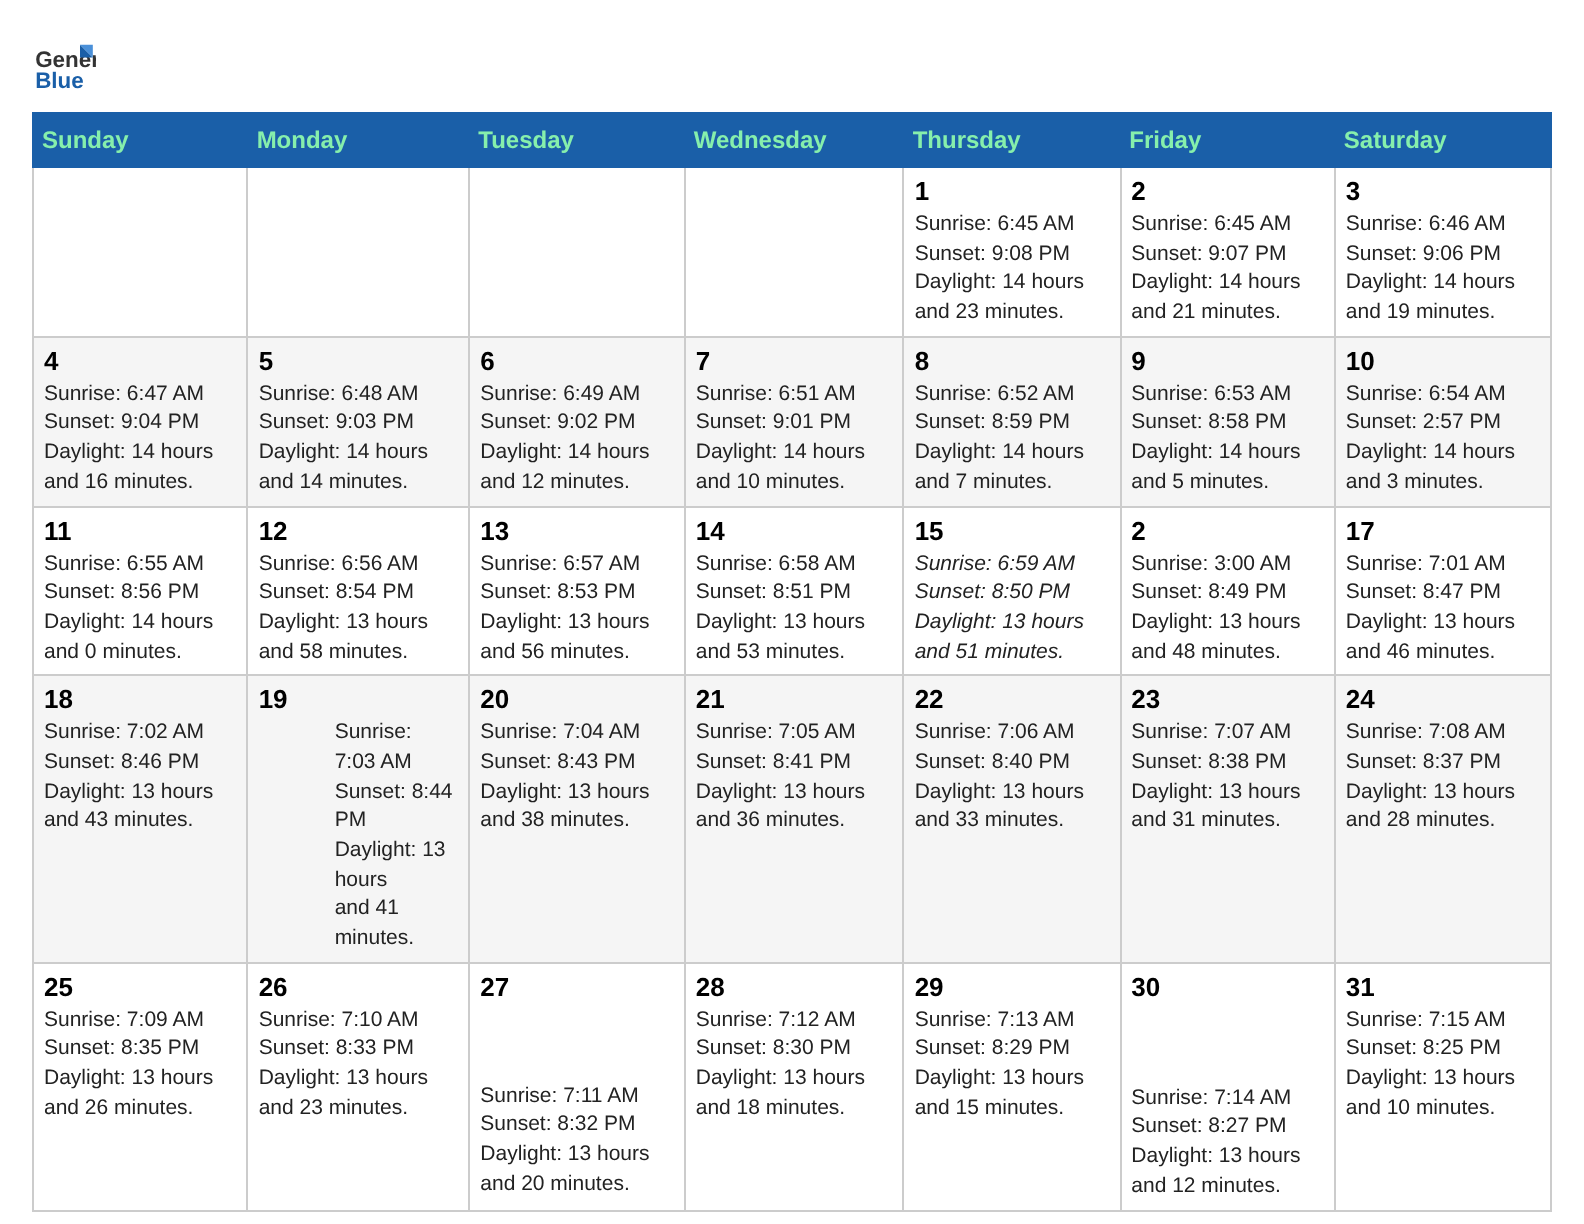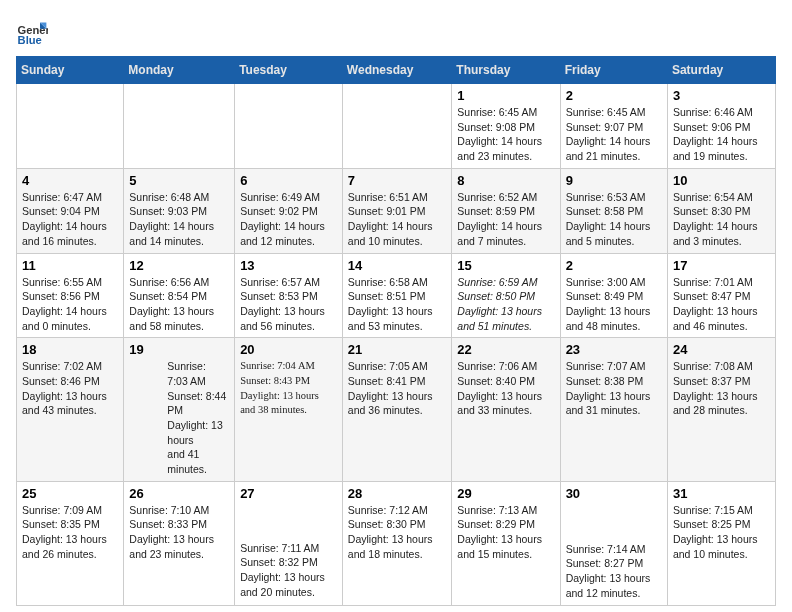--- a/index.html
+++ b/index.html
@@ -37,21 +37,21 @@
       font-size: 16px;
       color: #555;
     }
     table {
       width: 100%;
       border-collapse: collapse;
       font-size: 11px;
     }
     thead tr th {
       background: #1a5fa8;
-      color: #e5e5e5;
+      color: #86efac;
       padding: 6px 4px;
       text-align: left;
       font-size: 12px;
       font-weight: bold;
       border: 1px solid #1a5fa8;
     }
     tbody tr td {
       border: 1px solid #ccc;
       vertical-align: top;
       padding: 4px 5px;
@@ -180,21 +180,21 @@
         <td>
           <span class="day-num">9</span>
           <div class="day-info" style="white-space: pre-line;">Sunrise: 6:53 AM
 Sunset: 8:58 PM
 Daylight: 14 hours
 and 5 minutes.</div>
         </td>
         <td>
           <span class="day-num">10</span>
           <div class="day-info" style="white-space: pre-line;">Sunrise: 6:54 AM
-Sunset: 8:30 PM
+Sunset: 2:57 PM
 Daylight: 14 hours
 and 3 minutes.</div>
         </td>
       </tr>
       <tr>
         <td>
           <span class="day-num">11</span>
           <div class="day-info" style="white-space: pre-line;">Sunrise: 6:55 AM
 Sunset: 8:56 PM
 Daylight: 14 hours
@@ -253,21 +253,21 @@
         </td>
         <td>
           <span class="day-num">19</span>
           <div class="day-info" style="white-space: pre-line; margin-left: 38px;">Sunrise: 7:03 AM
 Sunset: 8:44 PM
 Daylight: 13 hours
 and 41 minutes.</div>
         </td>
         <td>
           <span class="day-num">20</span>
-          <div class="day-info" style="white-space: pre-line; font-family: Liberation Serif, serif;">Sunrise: 7:04 AM
+          <div class="day-info" style="white-space: pre-line;">Sunrise: 7:04 AM
 Sunset: 8:43 PM
 Daylight: 13 hours
 and 38 minutes.</div>
         </td>
         <td>
           <span class="day-num">21</span>
           <div class="day-info" style="white-space: pre-line;">Sunrise: 7:05 AM
 Sunset: 8:41 PM
 Daylight: 13 hours
 and 36 minutes.</div>

